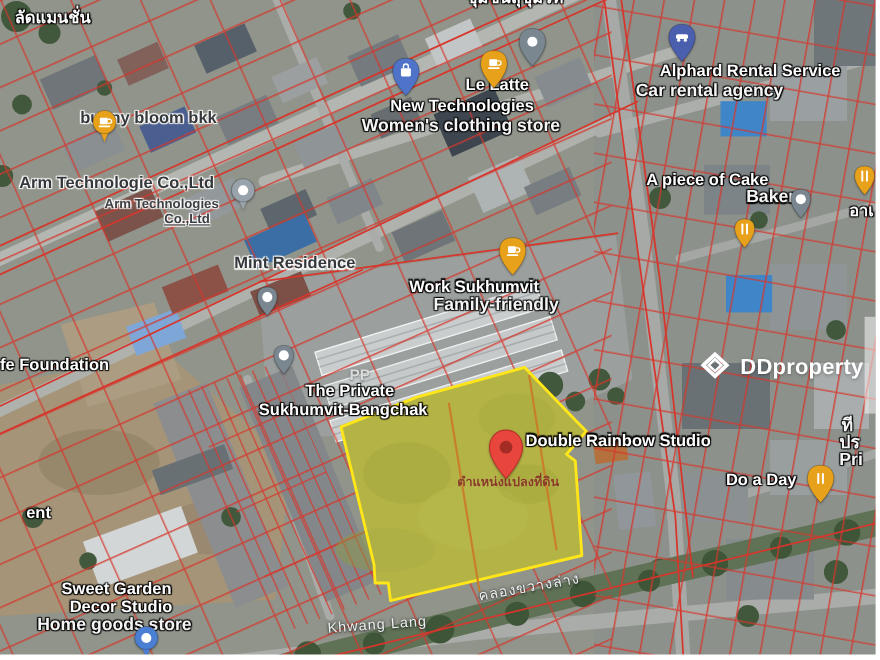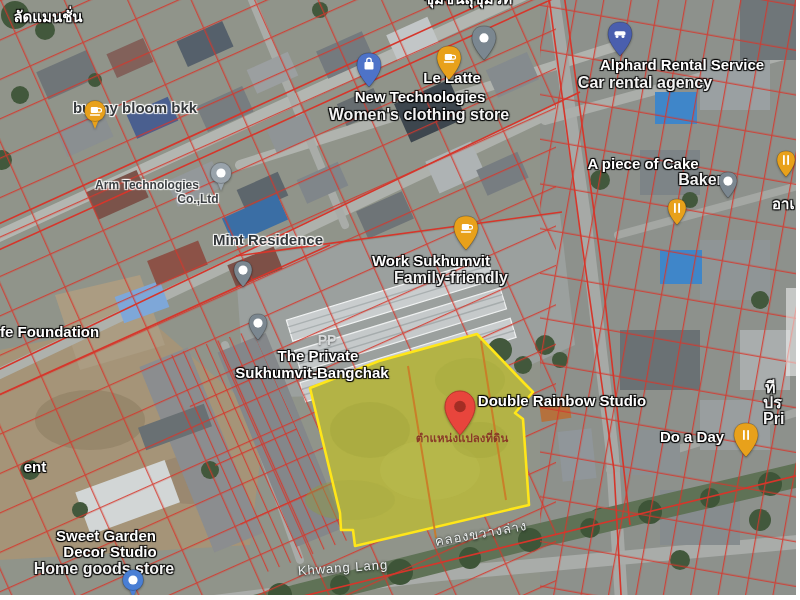--- a/index.html
+++ b/index.html
@@ -206,31 +206,32 @@
       </g>
     </g>
   </svg>
 
   <div id="wm-strip"></div>
 
   <div id="labels-layer">
       <span class="lbl white-lg" style="left: 48px; top: 9px; transform: translateX(-50%);">ลัดแมนชั่น</span>
       <span class="lbl white-lg" style="left: 468px; top: -9px; transform: translateX(-50%);">ชุมชนสุขุมวิท</span>
       <span class="lbl dark-lg" style="left: 135px; top: 100px; transform: translateX(-50%);">bunny bloom bkk</span>
+      <span class="lbl dark-lg" style="left: 106px; top: 159px; transform: translateX(-50%);">Arm Technologie Co.,Ltd</span>
       <span class="lbl dark-sm" style="left: 147px; top: 179px; transform: translateX(-50%);">Arm Technologies</span>
-      <span class="lbl dark-sm" style="left: 198px; top: 193px; transform: translateX(-50%);">Co.,Ltd</span>
+      <span class="lbl dark-sm" style="left: 170px; top: 193px; transform: translateX(-50%); text-decoration: underline;">Co.,Ltd</span>
       <span class="lbl dark-lg" style="left: 268px; top: 232px; transform: translateX(-50%);">Mint Residence</span>
       <span class="lbl white-lg" style="left: 452px; top: 70px; transform: translateX(-50%);">Le Latte</span>
       <span class="lbl white-lg" style="left: 420px; top: 89px; transform: translateX(-50%);">New Technologies</span>
       <span class="lbl white-sm" style="left: 419px; top: 107px; transform: translateX(-50%);">Women's clothing store</span>
       <span class="lbl white-lg" style="left: 682px; top: 57px; transform: translateX(-50%);">Alphard Rental Service</span>
       <span class="lbl white-sm" style="left: 645px; top: 75px; transform: translateX(-50%);">Car rental agency</span>
       <span class="lbl white-lg" style="left: 643px; top: 156px; transform: translateX(-50%);">A piece of Cake</span>
       <span class="lbl white-sm" style="left: 687px; top: 172px; transform: translateX(-50%); margin-left: 18px;">Bakery</span>
-      <span class="lbl white-lg" style="left: 772px; top: 196px; text-align: right;">อาเ</span>
+      <span class="lbl white-lg" style="left: 772px; top: 184px; text-align: right;">อาเ</span>
       <span class="lbl white-lg" style="left: 431px; top: 253px; transform: translateX(-50%);">Work Sukhumvit</span>
       <span class="lbl white-sm" style="left: 451px; top: 270px; transform: translateX(-50%);">Family-friendly</span>
       <span class="lbl white-lg" style="left: 0px; top: 324px;">fe Foundation</span>
       <span class="lbl white-lg" style="left: 318px; top: 348px; transform: translateX(-50%);">The Private</span>
       <span class="lbl white-lg" style="left: 312px; top: 365px; transform: translateX(-50%);">Sukhumvit-Bangchak</span>
       <span class="lbl gray-md" style="left: 327px; top: 333px; transform: translateX(-50%);">PP</span>
       <span class="lbl white-lg" style="left: 562px; top: 393px; transform: translateX(-50%);">Double Rainbow Studio</span>
       <span class="lbl white-lg" style="left: 692px; top: 429px; transform: translateX(-50%);">Do a Day</span>
       <span class="lbl pos" style="left: 462px; top: 432px; transform: translateX(-50%);">ตำแหน่งแปลงที่ดิน</span>
       <span class="lbl white-lg" style="left: 106px; top: 528px; transform: translateX(-50%);">Sweet Garden</span>
@@ -314,16 +315,25 @@
           <path d="M17 1 C8 1 2 8 2 17 C2 29 17 45 17 45 C17 45 32 29 32 17 C32 8 26 1 17 1 Z" fill="#e8453c" stroke="#b8352c"></path>
           <circle cx="17" cy="16.5" r="5.8" fill="#a32d24"></circle>
         </svg></div>
       <div class="pin" style="left: 120px; top: 568px;"><svg width="26" height="32" viewBox="0 0 26 32">
           <path d="M9 20 L13 30 L17 20 Z" fill="#4a7fd4"></path>
           <circle cx="13" cy="12" r="10.5" fill="#4a7fd4" stroke="rgba(0,0,0,.2)"></circle>
           <circle cx="13" cy="12" r="4.6" fill="#fff"></circle>
         </svg></div>
     </div>
 
+  <div id="watermark">
+    <span>
+      <svg width="32" height="32" viewBox="0 0 42 42" fill="none">
+        <path d="M7 21 L21 8 L35 21 L21 34 Z" stroke="#ffffff" stroke-width="4.5" stroke-linejoin="miter"></path>
+        <path d="M13.5 21 L21 14 L28.5 21 L21 28 Z" stroke="#ffffff" stroke-width="3"></path>
+      </svg>
+    </span>
+    <span class="brand">DDproperty</span>
+  </div>
 
   <div id="edge-right" class="edge"></div>
   <div id="edge-bottom" class="edge"></div>
 </div>
 
 </body></html>

